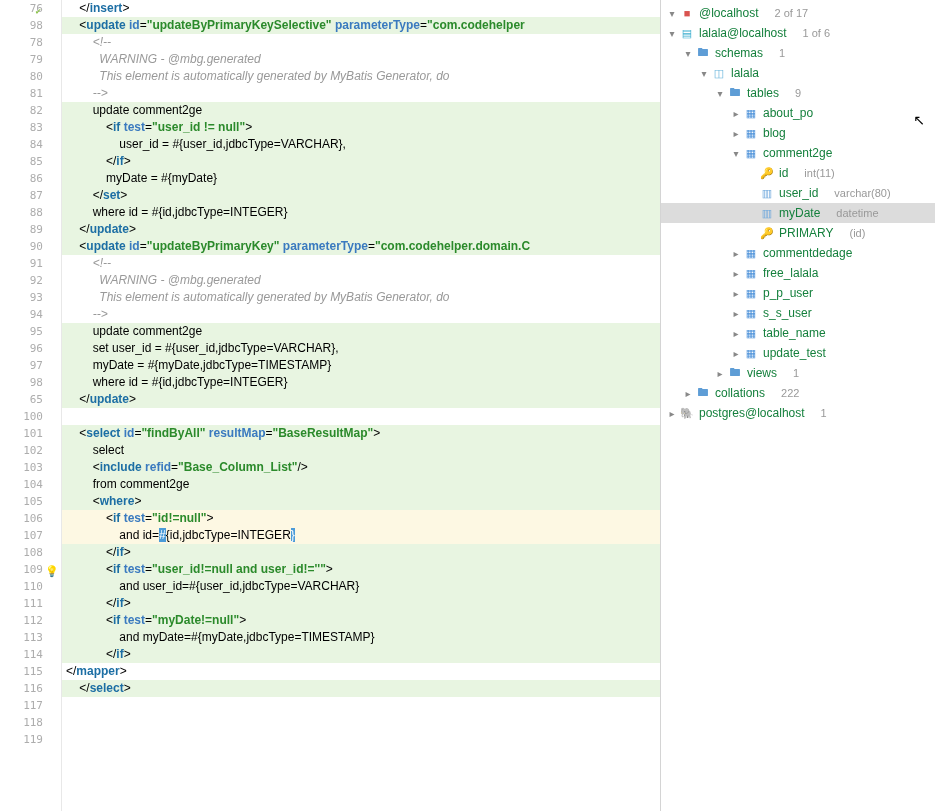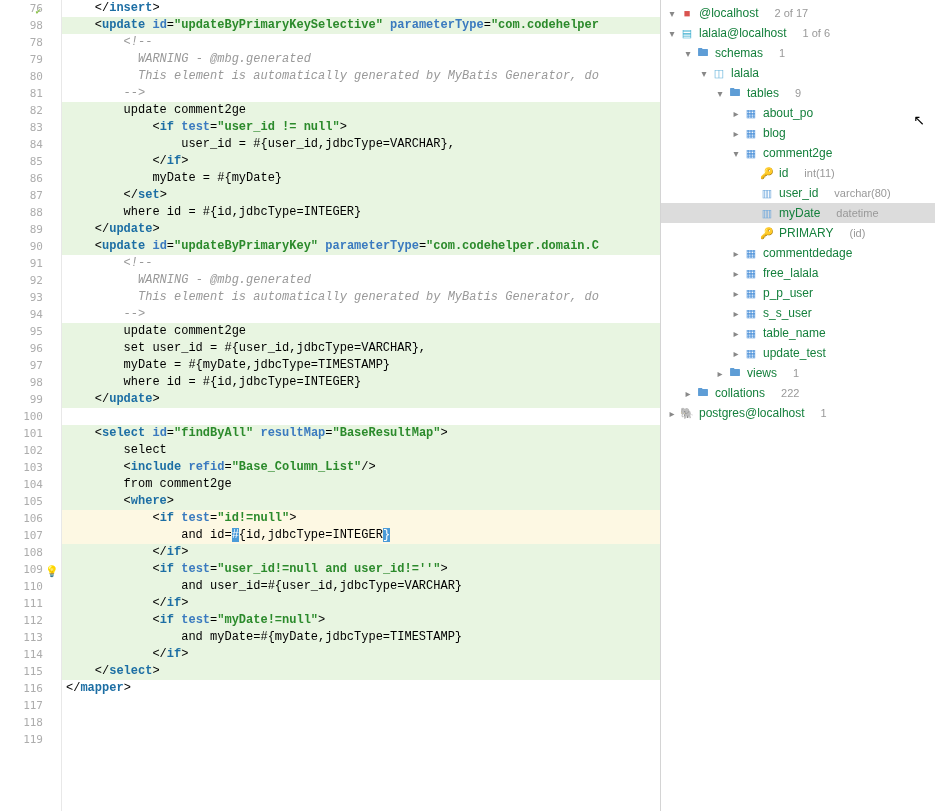--- a/index.html
+++ b/index.html
@@ -44,21 +44,21 @@
   position: absolute;
   right: 2px;
   top: 3px;
   color: #8bc34a;
   font-size: 9px;
 }
 .code-area {
   flex: 1;
   overflow: hidden;
   position: relative;
-  font-family: Liberation Mono, monospace;
+  font-family: Liberation Sans, sans-serif;
 }
 .code-line {
   height: 17px;
   line-height: 17px;
   white-space: pre;
   padding-left: 4px;
   position: relative;
 }
 .code-line.hl-green { background: #e8f5e1; }
 .code-line.hl-yellow { background: #fdf8e3; }
@@ -140,21 +140,21 @@
       <div class="gutter-line">89</div>
       <div class="gutter-line">90</div>
       <div class="gutter-line">91</div>
       <div class="gutter-line">92</div>
       <div class="gutter-line">93</div>
       <div class="gutter-line">94</div>
       <div class="gutter-line">95</div>
       <div class="gutter-line">96</div>
       <div class="gutter-line">97</div>
       <div class="gutter-line">98</div>
-      <div class="gutter-line">99</div>
+      <div class="gutter-line">65</div>
       <div class="gutter-line">100</div>
       <div class="gutter-line">101</div>
       <div class="gutter-line">102</div>
       <div class="gutter-line">103</div>
       <div class="gutter-line">104</div>
       <div class="gutter-line">105</div>
       <div class="gutter-line">106</div>
       <div class="gutter-line">107</div>
       <div class="gutter-line">108</div>
       <div class="gutter-line">109<span class="bulb">💡</span></div>
@@ -202,22 +202,22 @@
       <div class="code-line hl-green">        &lt;<span class="tok-tag">where</span>&gt;</div>
       <div class="code-line hl-yellow">            &lt;<span class="tok-tag">if</span> <span class="tok-attr">test</span>=<span class="tok-str">"id!=null"</span>&gt;</div>
       <div class="code-line hl-yellow">                and id=<span class="tok-cursor">#</span>{id,jdbcType=INTEGER<span class="tok-cursor">}</span></div>
       <div class="code-line hl-green">            &lt;/<span class="tok-tag">if</span>&gt;</div>
       <div class="code-line hl-green">            &lt;<span class="tok-tag">if</span> <span class="tok-attr">test</span>=<span class="tok-str">"user_id!=null and user_id!=''"</span>&gt;</div>
       <div class="code-line hl-green">                and user_id=#{user_id,jdbcType=VARCHAR}</div>
       <div class="code-line hl-green">            &lt;/<span class="tok-tag">if</span>&gt;</div>
       <div class="code-line hl-green">            &lt;<span class="tok-tag">if</span> <span class="tok-attr">test</span>=<span class="tok-str">"myDate!=null"</span>&gt;</div>
       <div class="code-line hl-green">                and myDate=#{myDate,jdbcType=TIMESTAMP}</div>
       <div class="code-line hl-green">            &lt;/<span class="tok-tag">if</span>&gt;</div>
+      <div class="code-line">&lt;/<span class="tok-tag">mapper</span>&gt;</div>
       <div class="code-line hl-green">    &lt;/<span class="tok-tag">select</span>&gt;</div>
-      <div class="code-line">&lt;/<span class="tok-tag">mapper</span>&gt;</div>
     </div>
 
 </div>
 
 <div class="db-pane">
   <div class="tree" id="tree">
       <div class="tree-row ind0">
         <span class="chev">▾</span>
         <span class="ic" style="color: rgb(217, 83, 79);">■</span>
         <span class="lbl">@localhost</span>

